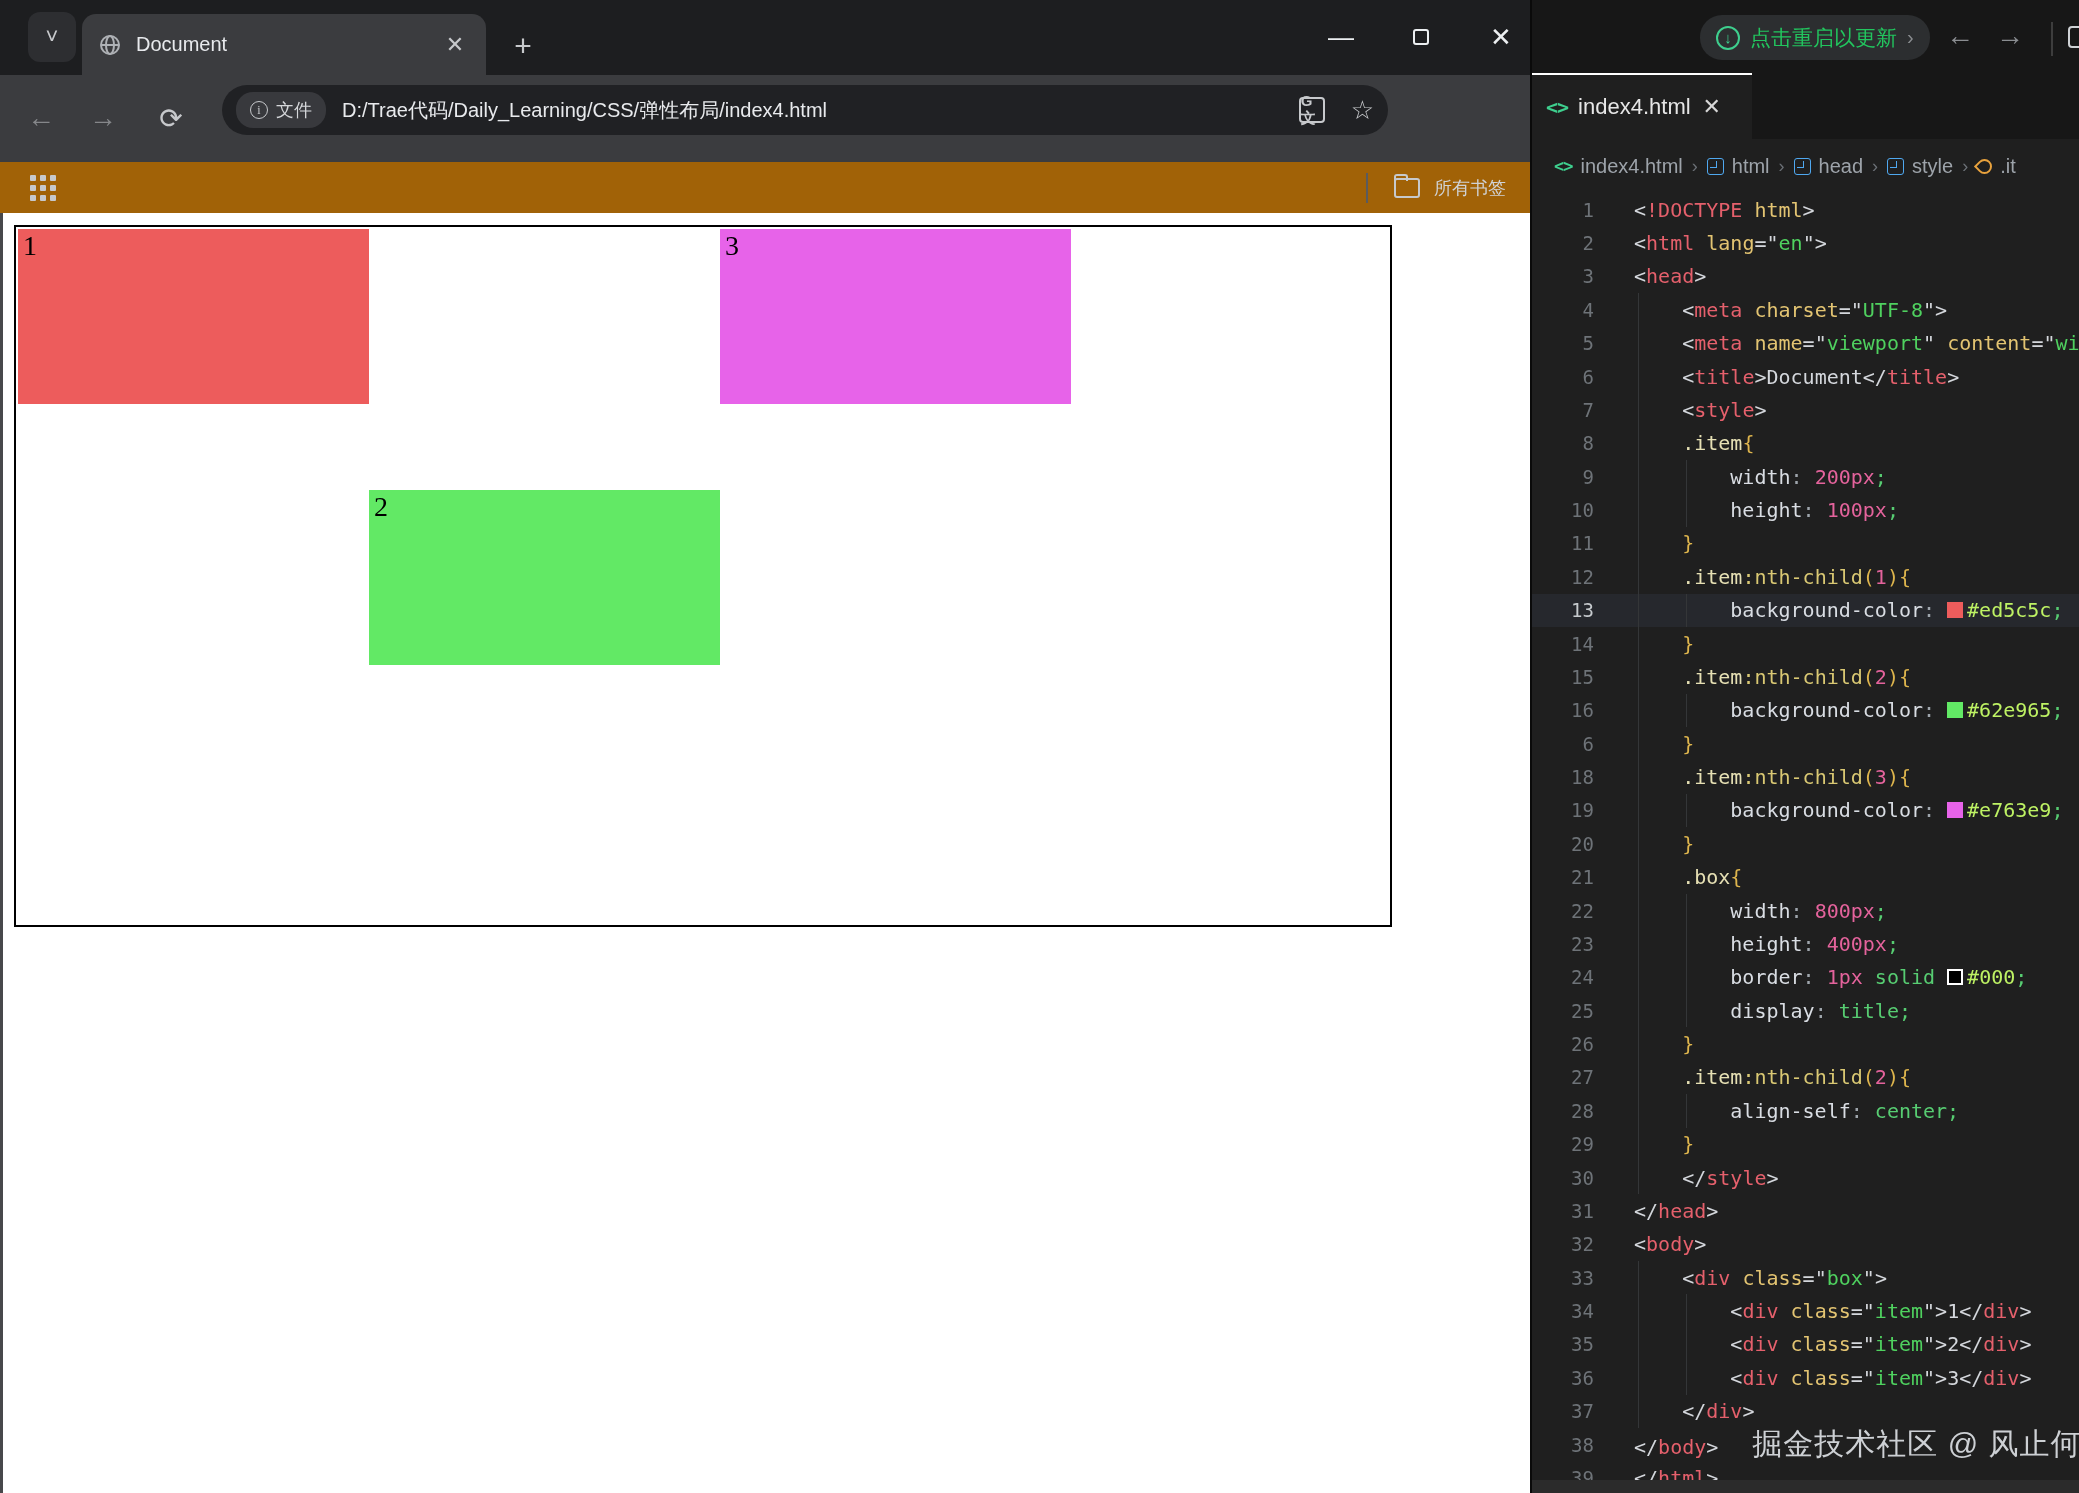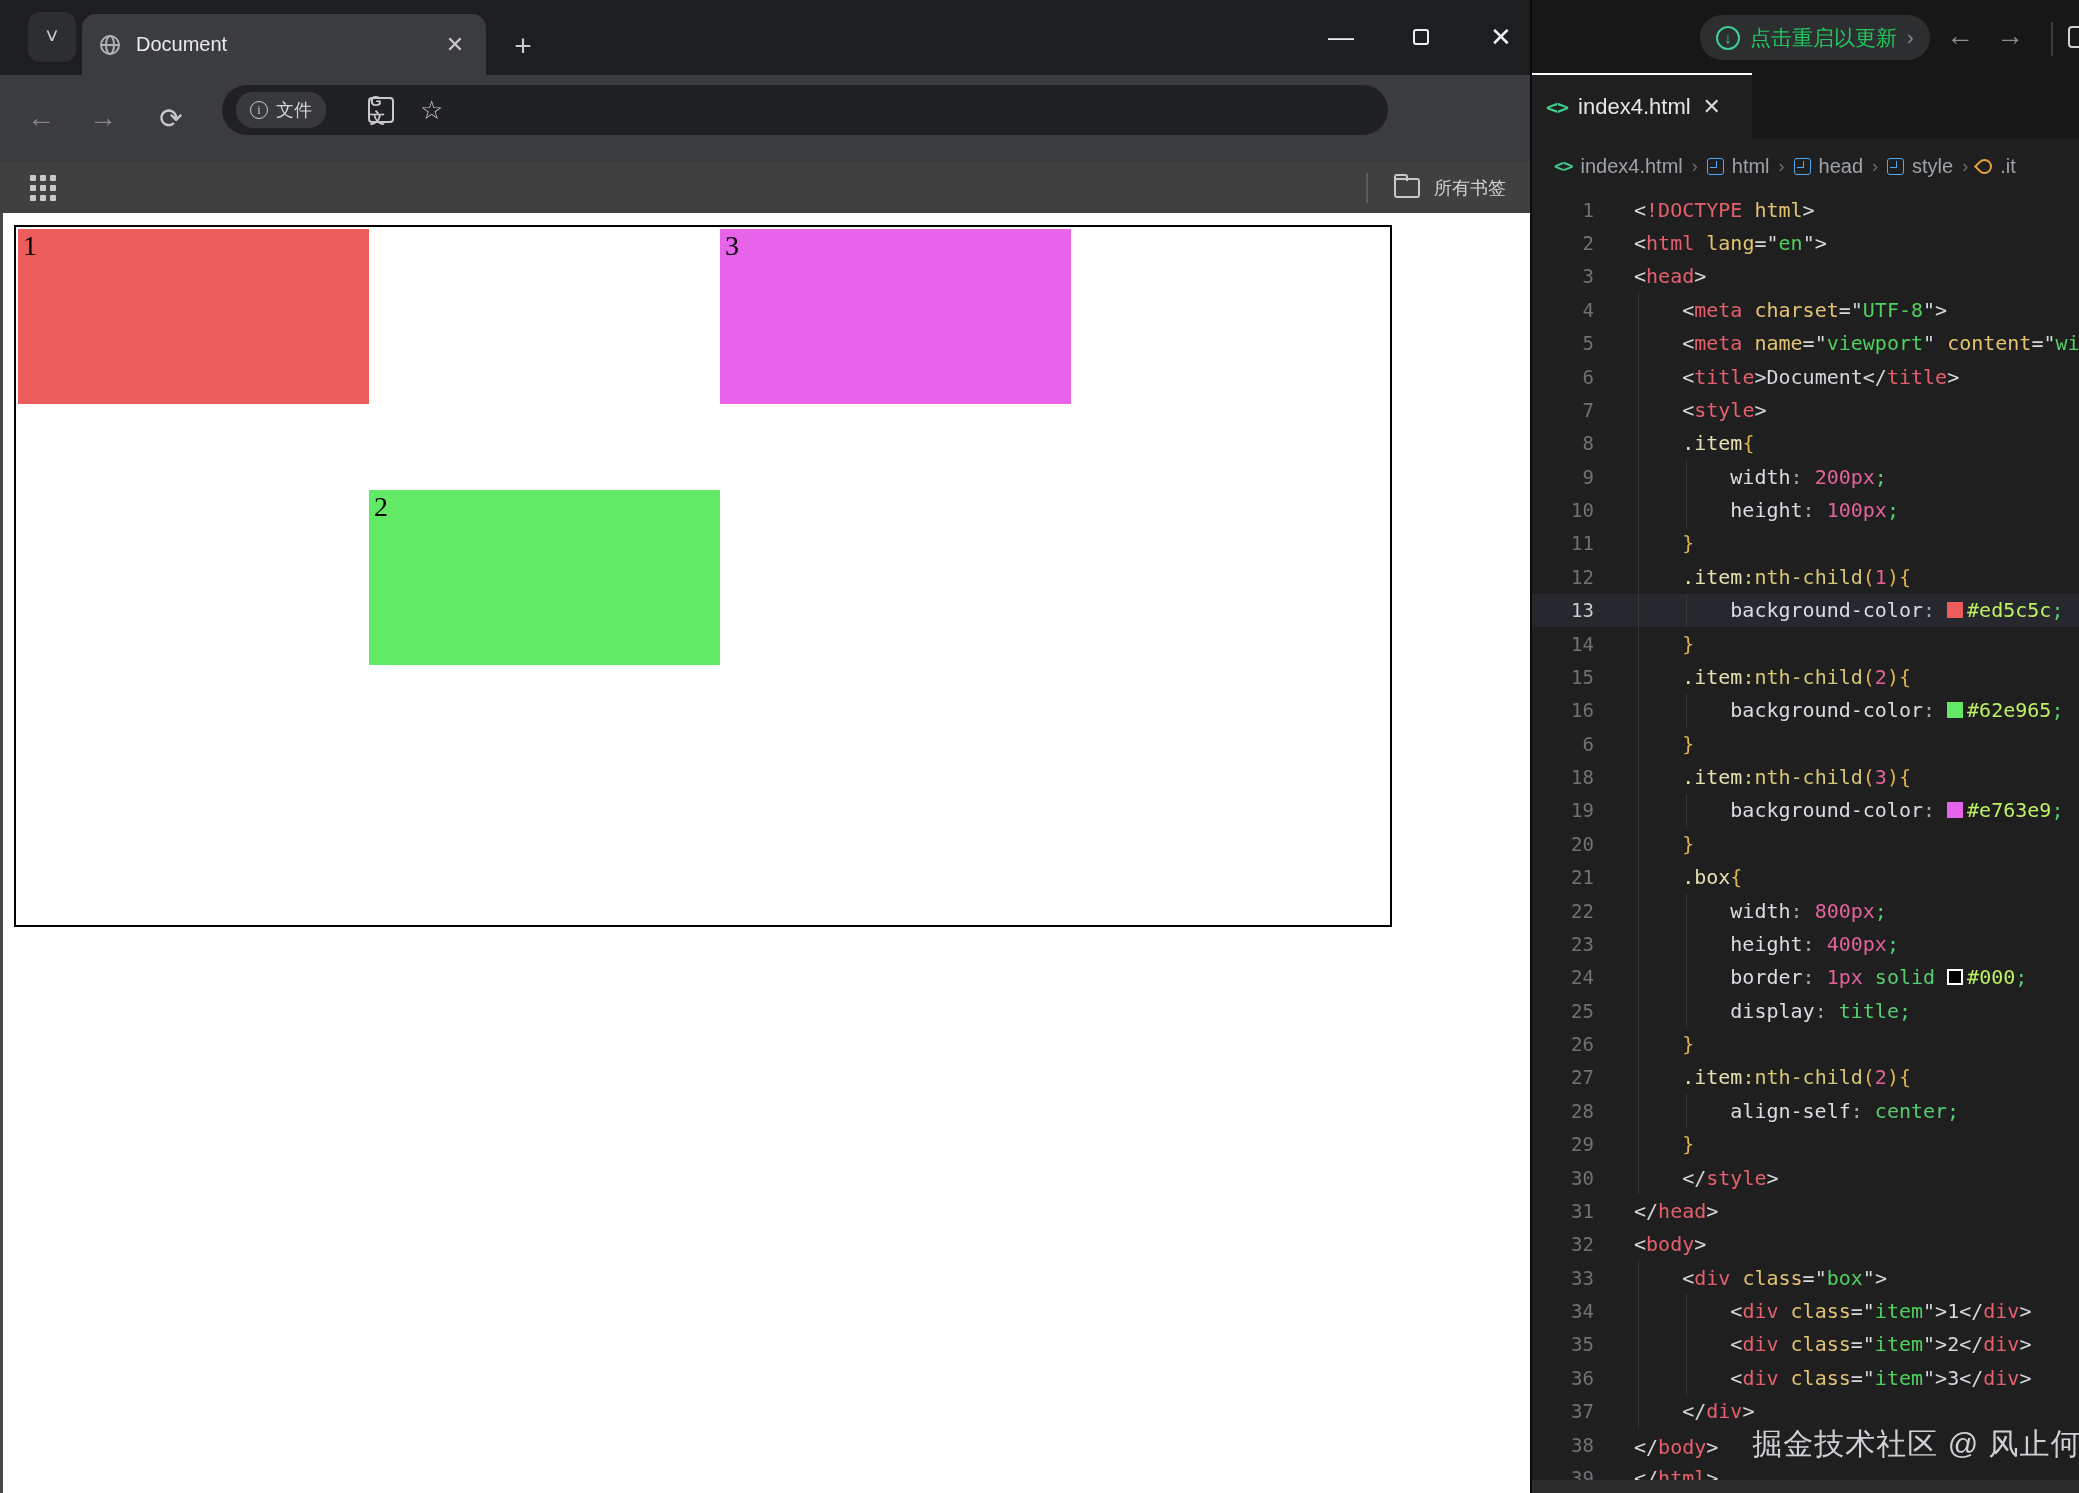--- a/index.html
+++ b/index.html
@@ -30,21 +30,21 @@
   .file-chip-label { color:#d5d7da; font-size:18px; }
   .url-text { color:#e8eaed; font-size:20px; white-space:nowrap; overflow:hidden; flex:1 1 auto; }
   .pill-right { display:flex; align-items:center; gap:26px; margin-left:26px; }
   .translate-ic { width:26px; height:26px; border:2px solid #c7c9cc; border-radius:4px; color:#c7c9cc; font-size:15px; font-weight:bold; display:flex; align-items:center; justify-content:center; }
   .star-ic { color:#c7c9cc; font-size:26px; }
   .avatar { position:absolute; left:1413px; top:89px; width:38px; height:38px; border-radius:50%; background:radial-gradient(circle at 50% 38%, #a7aaae 0 10px, #5d6064 11px); overflow:hidden; }
   .avatar::after { content:""; position:absolute; left:7px; top:20px; width:24px; height:16px; border-radius:12px 12px 0 0; background:#2f3134; }
   .menu-dots { position:absolute; left:1486px; top:95px; width:14px; height:28px; display:flex; flex-direction:column; justify-content:space-between; align-items:center; }
   .menu-dots i { width:5px; height:5px; border-radius:50%; background:#c7c9cc; }
 
-  .bookmarks-bar { position:absolute; left:0; top:162px; width:1530px; height:51px; background:#404040; }
+  .bookmarks-bar { position:absolute; left:0; top:162px; width:1530px; height:51px; background:#a16207; }
   .apps-grid { position:absolute; left:30px; top:13px; width:26px; height:26px; display:grid; grid-template-columns:repeat(3,6px); grid-template-rows:repeat(3,6px); gap:4px; }
   .apps-grid i { background:#c7c9cc; border-radius:1px; }
   .bm-right { position:absolute; right:24px; top:0; height:51px; display:flex; align-items:center; gap:14px; }
   .bm-divider { width:2px; height:30px; background:#5a5b5e; margin-right:12px; }
   .folder-ic { width:26px; height:20px; border:2px solid #c7c9cc; border-radius:3px; position:relative; }
   .folder-ic::before { content:""; position:absolute; left:-2px; top:-6px; width:10px; height:5px; border:2px solid #c7c9cc; border-bottom:none; border-radius:3px 3px 0 0; }
   .bm-label { color:#d0d2d5; font-size:18px; }
 
   .viewport { position:absolute; left:0; top:213px; width:1530px; height:1280px; background:#ffffff; border-left:3px solid #47484b; }
   .flex-box { position:absolute; left:11px; top:12px; width:1378px; height:702px; border:2px solid #000; }
@@ -123,20 +123,21 @@
 
   <div class="toolbar">
     <div class="nav-ic" style="left:20px">←</div>
     <div class="nav-ic" style="left:82px">→</div>
     <div class="nav-ic lit" style="left:150px">⟳</div>
     <div class="url-pill">
       <div class="file-chip">
         <span class="info-ic">i</span>
         <span class="file-chip-label">文件</span>
       </div>
+      <span class="url-text">D:/Trae代码/Daily_Learning/CSS/弹性布局/index4.html</span>
       <div class="pill-right">
         <span class="translate-ic">G文</span>
         <span class="star-ic">☆</span>
       </div>
     </div>
     <div class="avatar"></div>
     <div class="menu-dots">
         <i></i>
         <i></i>
         <i></i>

